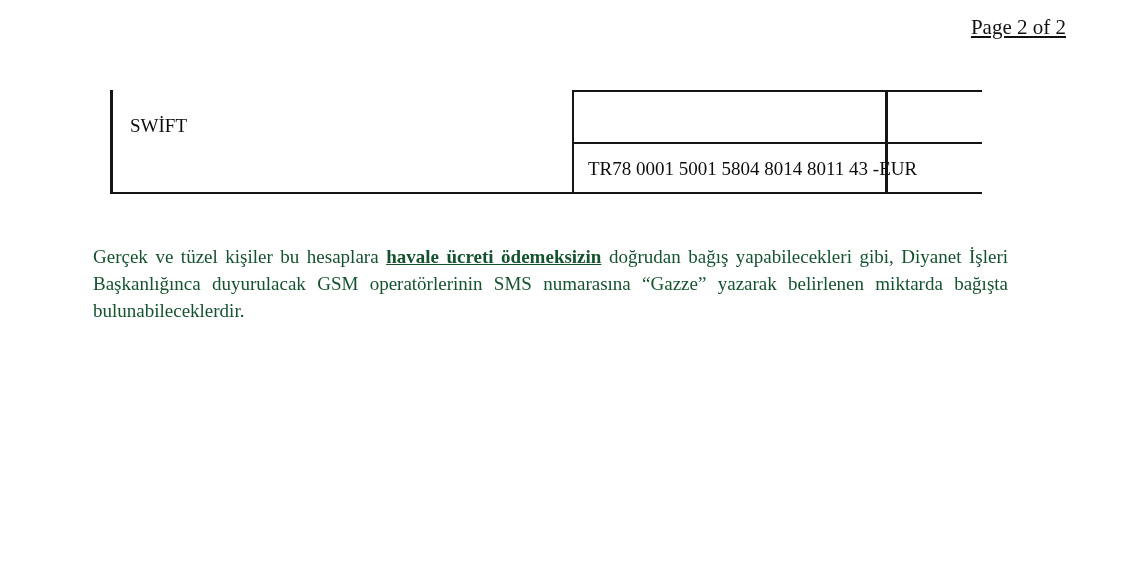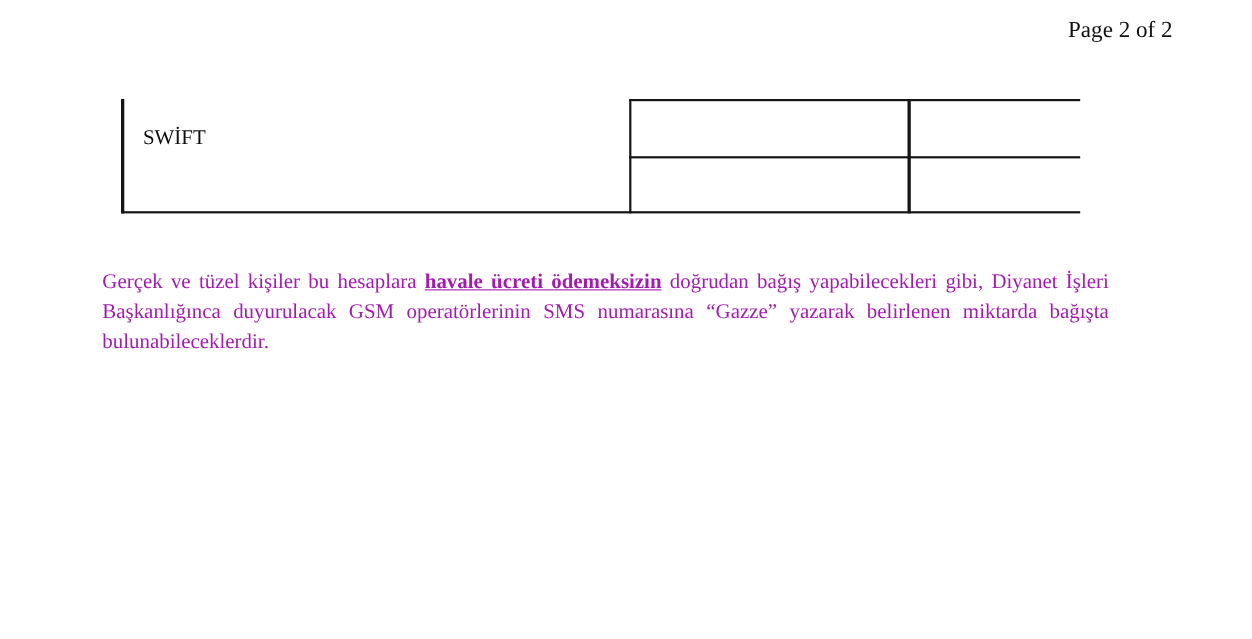--- a/index.html
+++ b/index.html
@@ -39,28 +39,29 @@
     white-space: nowrap;
     color: #111111;
   }
   .header-page {
     position: absolute;
     right: 72px;
     top: 3px;
     font-size: 21px;
     white-space: nowrap;
     color: #111111;
+    text-decoration: underline;
   }
 
   
   .acct-table {
     position: absolute;
     left: 110px;
     top: 90px;
-    width: 718px;
+    width: 778px;
     height: 104px;
   }
   .acct-table .outer-left {
     position: absolute;
     left: 0;
     top: 0;
     width: 3px;
     height: 104px;
     background: #151515;
   }
@@ -131,21 +132,21 @@
   
   .body-par {
     position: absolute;
     left: 93px;
     top: 224px;
     width: 915px;
     font-size: 19px;
     line-height: 27px;
     text-align: justify;
     text-justify: inter-word;
-    color: #a21caf;
+    color: #14532d;
   }
   .emph {
     font-weight: bold;
     text-decoration: underline;
   }
 </style>
 </head>
 <body>
 
 <div class="page">
@@ -159,17 +160,18 @@
     <div class="outer-right"></div>
     <div class="vert-divider"></div>
     <div class="top-rule"></div>
     <div class="mid-rule"></div>
     <div class="bottom-rule"></div>
 
     <div class="swift-cell">
       <span class="swift-line">SWİFT</span>
     </div>
 
+    <div class="iban-cell iban-eur">TR78 0001 5001 5804 8014 8011 43 -EUR</div>
   </div>
 
   <p class="body-par"><span>Gerçek ve tüzel kişiler bu hesaplara </span><span class="emph">havale ücreti ödemeksizin</span><span> doğrudan bağış yapabilecekleri gibi, Diyanet İşleri Başkanlığınca duyurulacak GSM operatörlerinin SMS numarasına “Gazze” yazarak belirlenen miktarda bağışta bulunabileceklerdir.</span></p>
 
 </div>
 
 </body></html>

